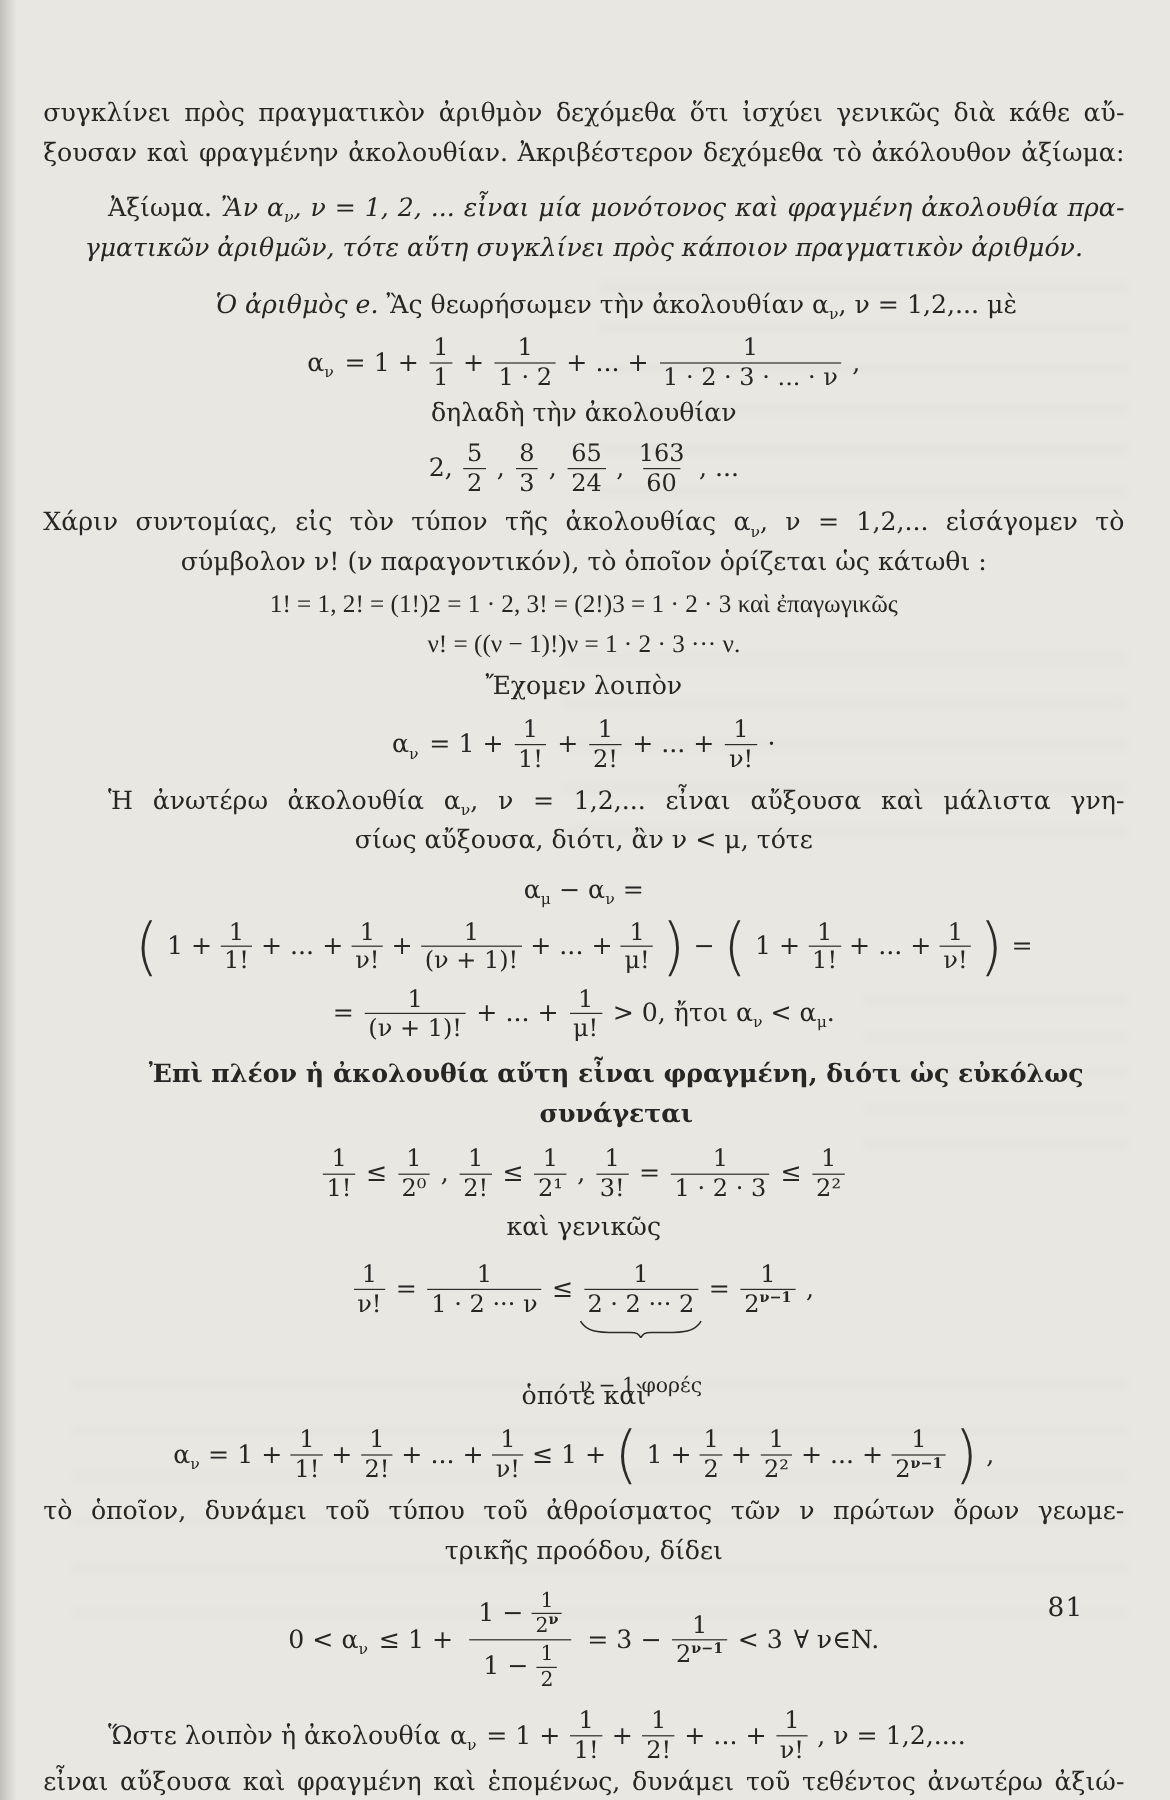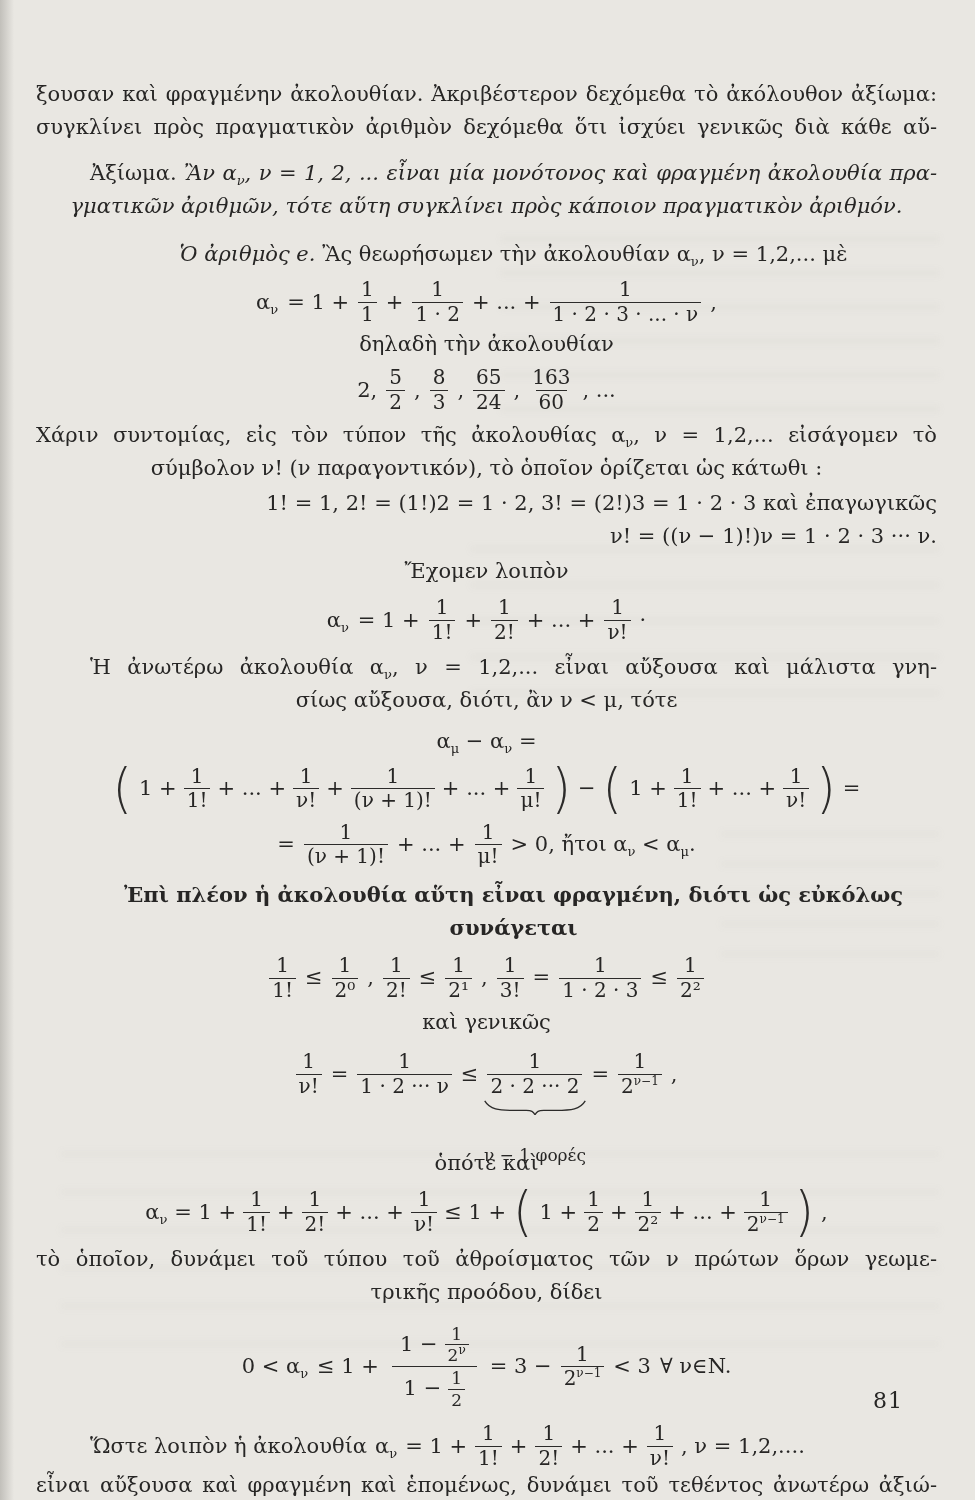--- a/index.html
+++ b/index.html
@@ -25,27 +25,27 @@
   .a3 { left: 60px;  top: 1150px; width: 880px; height: 210px;
         background: repeating-linear-gradient(180deg, rgba(150,148,140,.08) 0 8px, rgba(0,0,0,0) 8px 38px); }
   .a4 { left: 720px; top: 830px; width: 220px; height: 130px;
         background: repeating-linear-gradient(180deg, rgba(150,148,140,.08) 0 8px, rgba(0,0,0,0) 8px 30px); }
 
   .page { position: relative; padding: 78px 38px 0 36px; }
 
   .bl { display: block; font-size: 21px; line-height: 33px; text-align: center; }
   .jfull { text-align: justify; text-align-last: justify; }
   .ind { padding-left: 54px; }
-  .cline { text-align: right; }
+  .cline { text-align: center; font-family: Liberation Serif, serif; }
 
   .it { font-style: italic; }
   .bold { font-weight: normal; }
 
   sub.sb { font-size: 13px; line-height: 0; }
-  sup.sp { font-size: 12px; line-height: 0; }
+  sup.sp { font-size: 12px; line-height: 0; font-weight: bold; }
 
   .disp {
     display: flex; justify-content: center; align-items: center;
     gap: 9px; font-size: 21px; line-height: 1.2; white-space: nowrap;
   }
   .fr { display: inline-flex; flex-direction: column; align-items: center;
         line-height: 1.08; font-size: 20px; }
   .fr .nn { padding: 0 3px 1px; }
   .fr .dd { border-top: 1.6px solid #2c2b2a; padding: 1px 3px 0; white-space: nowrap; }
   .fr.small { font-size: 17px; }
@@ -58,21 +58,21 @@
   .bigfr .bd { border-top: 1.6px solid #2c2b2a; }
 
   .ubwrap { position: relative; display: inline-flex; }
   .ubtail { position: absolute; left: 50%; top: 100%; transform: translateX(-50%);
             display: flex; flex-direction: column; align-items: center; margin-top: 2px; gap: 29px; }
   .ublabel { font-size: 17px; white-space: nowrap; margin-top: 1px; }
 
   .flexline { display: flex; align-items: center; gap: 8px; font-size: 21px;
               white-space: nowrap; }
 
-  .pageno { position: absolute; top: 1388px; right: 72px; font-size: 22px;
+  .pageno { position: absolute; top: 1328px; right: 72px; font-size: 22px;
             letter-spacing: 1px; }
 
   
   #axiom   { margin-top: 13px; }
   #epar    { margin-top: 15px; }
   #f1      { margin: 8px 0 3px; }
   #f2      { margin: 6px 0 6px; }
   #xarin   { margin-top: 3px; }
   #f3      { margin: 2px 0; }
   #f4      { margin: 9px 0 7px; }
@@ -94,22 +94,22 @@
 
 <div class="edge-shadow"></div>
 <div class="artifact a1"></div>
 <div class="artifact a2"></div>
 <div class="artifact a3"></div>
 <div class="artifact a4"></div>
 
 <div class="page">
 
   <div>
+    <span class="bl jfull">συγκλίνει πρὸς πραγματικὸν ἀριθμὸν δεχόμεθα ὅτι ἰσχύει γενικῶς διὰ κάθε αὔ-</span>
     <span class="bl jfull">ξουσαν καὶ φραγμένην ἀκολουθίαν. Ἀκριβέστερον δεχόμεθα τὸ ἀκόλουθον  ἀξίωμα:</span>
-    <span class="bl jfull">συγκλίνει πρὸς πραγματικὸν ἀριθμὸν δεχόμεθα ὅτι ἰσχύει γενικῶς διὰ κάθε αὔ-</span>
   </div>
 
   <div id="axiom">
     <span class="bl jfull ind"><b class="bold">Ἀξίωμα.</b><span class="it"> Ἂν α</span><sub class="sb it">ν</sub><span class="it">, ν = 1, 2, ... εἶναι μία μονότονος καὶ φραγμένη ἀκολουθία πρα-</span></span>
     <span class="bl it">γματικῶν ἀριθμῶν, τότε αὕτη συγκλίνει πρὸς κάποιον πραγματικὸν ἀριθμόν.</span>
   </div>
 
   <div id="epar">
     <span class="bl ind"><span class="it">Ὁ ἀριθμὸς e.</span><span> Ἂς θεωρήσωμεν τὴν ἀκολουθίαν α</span><sub class="sb">ν</sub><span>, ν = 1,2,... μὲ</span></span>
   </div>

